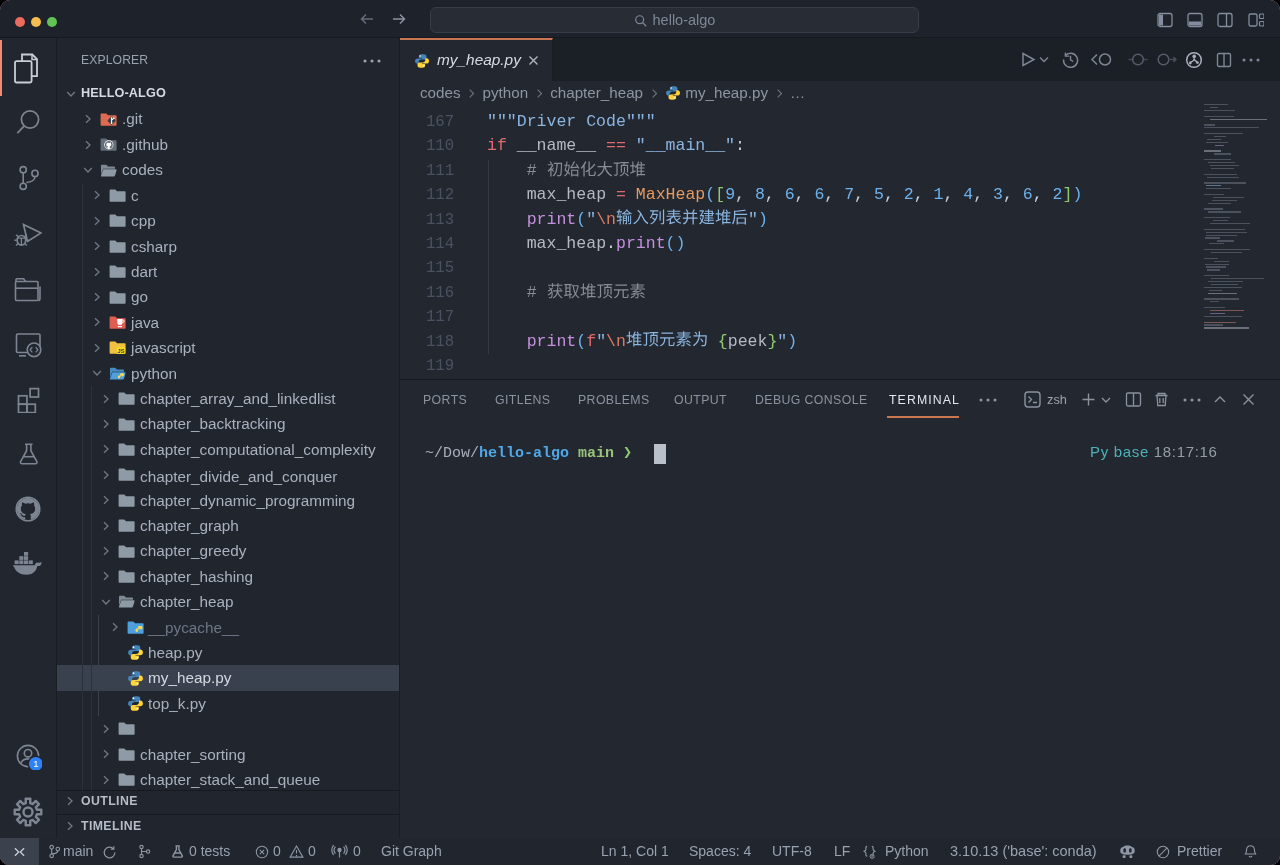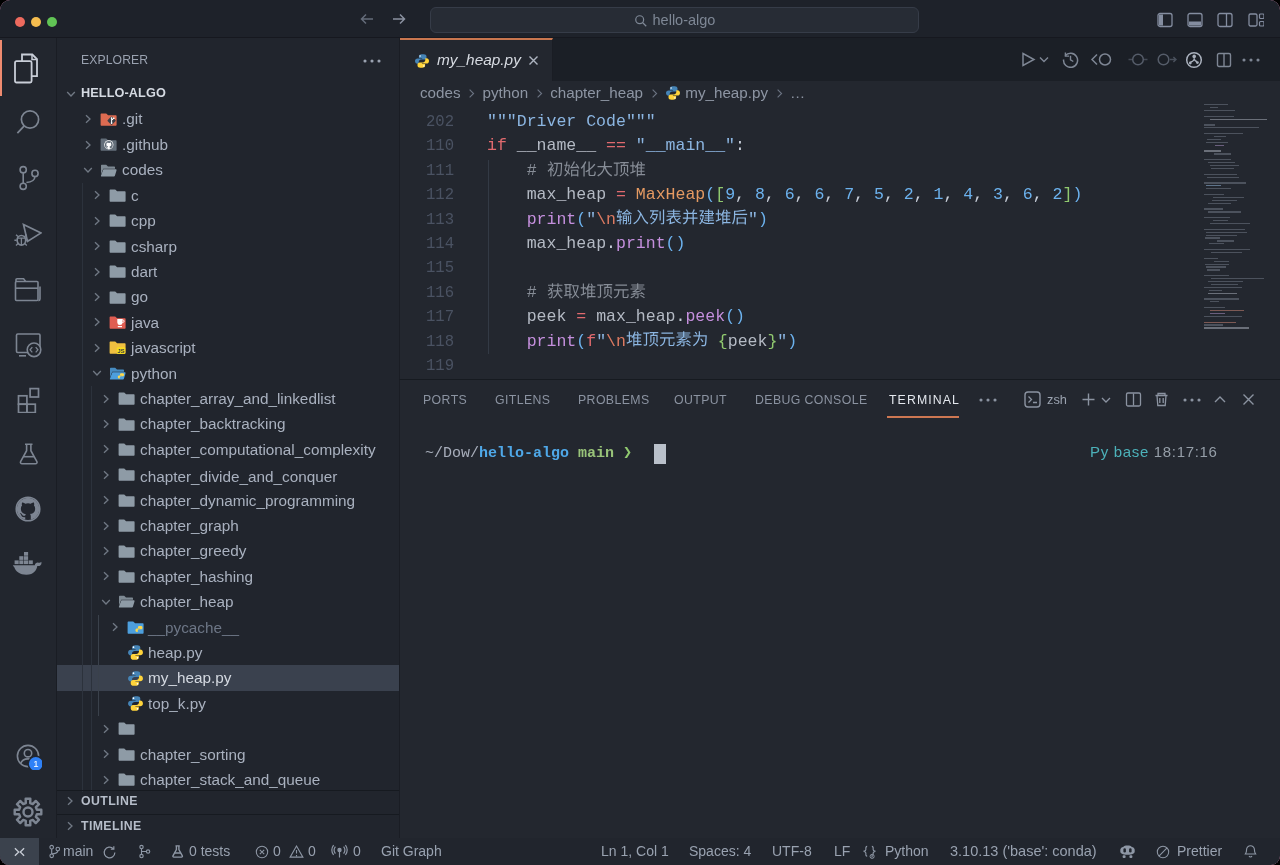--- a/index.html
+++ b/index.html
@@ -511,21 +511,21 @@
               <path fill="#4584b6" d="M7.9 1.2c-1.7 0-3 .74-3 2.2v1.55h3.2v.5H3.6C2 5.45 1 6.55 1 8.1s1 2.75 2.6 2.75h1.1V9.1c0-1.4 1.2-2.5 2.6-2.5h3.1c1.2 0 2.1-1 2.1-2.2V3.4c0-1.43-1.3-2.2-2.7-2.2z"></path>
               <circle fill="#fff" cx="6.1" cy="3" r=".8"></circle>
               <path fill="#ffd43b" d="M8.1 14.8c1.7 0 3-.74 3-2.2v-1.55H7.9v-.5h4.5c1.6 0 2.6-1.1 2.6-2.65S14 5.15 12.4 5.15h-1.1V6.9c0 1.4-1.2 2.5-2.6 2.5H5.6c-1.2 0-2.1 1-2.1 2.2v1c0 1.43 1.3 2.2 2.7 2.2z"></path>
               <circle fill="#fff" cx="9.9" cy="13" r=".8"></circle>
             </svg></span>&nbsp;my_heap.py<svg style="vertical-align:-3px;margin:0 3.5px" width="15" height="15" viewBox="0 0 16 16">
             <path d="m6 3.8 4.2 4.2L6 12.2" stroke="#6b7382" stroke-width="1.2" fill="none"></path>
           </svg><span style="letter-spacing:1px">…</span></span>
       </div>
 <div id="code">
 <div class="abs" style="left:88px;top:52px;width:1px;height:194px;background:#333a45"></div>
-<div class="ln" style="top:2.0px">202</div>
+<div class="ln" style="top:2.0px">167</div>
 <div class="cl" style="top:2.0px"><b style="color:#8cb6e2;font-weight:normal">"""Driver Code"""</b></div>
 <div class="ln" style="top:26.4px">110</div>
 <div class="cl" style="top:26.4px"><b style="color:#e06a6e;font-weight:normal">if</b> <b style="color:#b4bac4;font-weight:normal">__name__</b> <b style="color:#e06a6e;font-weight:normal">==</b> <b style="color:#8cb6e2;font-weight:normal">"__main__"</b>:</div>
 <div class="ln" style="top:50.8px">111</div>
 <div class="cl" style="top:50.8px">    <b style="color:#878d97;font-weight:normal"># </b><svg style="vertical-align:-6.4px" width="99" height="20.5" viewBox="0 0 99 20.5">
             <g transform="translate(0.0,14.1) scale(0.01640,-0.01640)">
               <path fill="#878d97" d="M160 808C192 765 229 706 246 668L306 707C289 743 251 799 218 840ZM415 755V682H579C567 352 526 115 345 -23C362 -36 393 -66 404 -81C593 79 640 324 656 682H848C836 221 822 51 789 14C778 -1 766 -4 748 -4C724 -4 669 -3 608 2C621 -18 630 -50 631 -71C688 -74 744 -75 778 -72C812 -68 834 -58 856 -28C895 23 908 197 922 714C922 724 923 755 923 755ZM54 663V595H305C244 467 136 334 35 259C48 246 68 208 75 188C116 221 158 263 199 311V-79H276V322C315 274 360 215 381 184L427 244C414 259 380 297 346 335C375 361 410 395 443 428L391 470C373 442 339 402 310 372L276 407V409C326 480 370 558 400 636L357 666L343 663Z"></path>
             </g>
             <g transform="translate(16.5,14.1) scale(0.01640,-0.01640)">
               <path fill="#878d97" d="M462 327V-80H531V-36H833V-78H905V327ZM531 31V259H833V31ZM429 407C458 419 501 423 873 452C886 426 897 402 905 381L969 414C938 491 868 608 800 695L740 666C774 622 808 569 838 517L519 497C585 587 651 703 705 819L627 841C577 714 495 580 468 544C443 508 423 484 404 480C413 460 425 423 429 407ZM202 565H316C304 437 281 329 247 241C213 268 178 295 144 319C163 390 184 477 202 565ZM65 292C115 258 168 216 217 174C171 84 112 20 40 -19C56 -33 76 -60 86 -78C162 -31 223 34 271 124C309 87 342 52 364 21L410 82C385 115 347 154 303 193C349 305 377 448 389 630L345 637L333 635H216C229 703 240 770 248 831L178 836C171 774 161 705 148 635H43V565H134C113 462 88 363 65 292Z"></path>
@@ -590,21 +590,20 @@
               <path fill="#878d97" d="M662 496V295C662 191 645 58 398 -21C413 -37 435 -63 444 -80C695 15 736 168 736 294V496ZM707 90C779 39 869 -34 912 -82L963 -25C918 22 827 92 755 139ZM476 628V155H547V557H848V157H921V628H692L730 729H961V796H435V729H648C641 696 631 659 621 628ZM45 769V698H207V51C207 35 202 31 185 30C169 29 115 29 54 31C66 10 78 -24 82 -44C162 -45 211 -42 240 -29C271 -17 282 5 282 51V698H416V769Z"></path>
             </g>
             <g transform="translate(66.0,14.1) scale(0.01640,-0.01640)">
               <path fill="#878d97" d="M147 762V690H857V762ZM59 482V408H314C299 221 262 62 48 -19C65 -33 87 -60 95 -77C328 16 376 193 394 408H583V50C583 -37 607 -62 697 -62C716 -62 822 -62 842 -62C929 -62 949 -15 958 157C937 162 905 176 887 190C884 36 877 9 836 9C812 9 724 9 706 9C667 9 659 15 659 51V408H942V482Z"></path>
             </g>
             <g transform="translate(82.5,14.1) scale(0.01640,-0.01640)">
               <path fill="#878d97" d="M636 86C721 44 828 -21 880 -64L939 -18C882 26 774 87 691 127ZM293 128C233 72 135 20 46 -15C63 -27 91 -53 104 -66C190 -27 293 36 362 101ZM193 294C211 301 240 305 440 316C349 277 270 248 236 237C176 216 131 204 98 201C104 182 114 149 116 135C143 143 182 148 479 165V8C479 -4 475 -7 458 -8C443 -9 389 -9 327 -7C339 -27 351 -55 355 -77C429 -77 479 -76 510 -65C543 -53 552 -33 552 6V169L801 183C828 160 851 137 867 118L926 159C884 206 797 271 728 315L673 279C694 265 717 249 739 233L328 213C466 258 606 316 740 388L688 436C651 415 610 394 569 374L337 362C391 385 444 412 495 444L471 463H950V523H536V588H844V645H536V709H903V767H536V841H461V767H105V709H461V645H160V588H461V523H54V463H406C340 421 267 388 243 378C215 367 193 360 173 358C180 340 190 308 193 294Z"></path>
             </g>
           </svg></div>
 <div class="ln" style="top:197.2px">117</div>
-<div class="cl" style="top:197.2px">    <b style="color:#b4bac4;font-weight:normal">peek</b> <b style="color:#e06a6e;font-weight:normal">=</b> <b style="color:#b4bac4;font-weight:normal">max_heap</b>.<b style="color:#c48fdd;font-weight:normal">peek</b><b style="color:#6cb2ee;font-weight:normal">()</b></div>
 <div class="ln" style="top:221.6px">118</div>
 <div class="cl" style="top:221.6px">    <b style="color:#c48fdd;font-weight:normal">print</b><b style="color:#6cb2ee;font-weight:normal">(</b><b style="color:#e06a6e;font-weight:normal">f</b><b style="color:#8cb6e2;font-weight:normal">"</b><b style="color:#dd7a61;font-weight:normal">\n</b><svg style="vertical-align:-6.4px" width="82" height="20.5" viewBox="0 0 82 20.5">
             <g transform="translate(0.0,14.1) scale(0.01640,-0.01640)">
               <path fill="#8cb6e2" d="M679 396V267H513V396ZM650 806C678 761 706 700 718 659H531C557 711 579 765 597 815L523 835C488 719 416 573 332 481C346 468 367 441 378 425C400 449 422 477 442 506V-81H513V-8H951V62H750V199H913V267H750V396H913V464H750V591H939V659H723L786 687C773 727 743 787 714 832ZM679 464H513V591H679ZM679 199V62H513V199ZM34 156 64 81C154 120 271 173 380 223L364 290L242 239V528H362V599H242V828H170V599H42V528H170V209C118 188 72 170 34 156Z"></path>
             </g>
             <g transform="translate(16.5,14.1) scale(0.01640,-0.01640)">
               <path fill="#8cb6e2" d="M662 496V295C662 191 645 58 398 -21C413 -37 435 -63 444 -80C695 15 736 168 736 294V496ZM707 90C779 39 869 -34 912 -82L963 -25C918 22 827 92 755 139ZM476 628V155H547V557H848V157H921V628H692L730 729H961V796H435V729H648C641 696 631 659 621 628ZM45 769V698H207V51C207 35 202 31 185 30C169 29 115 29 54 31C66 10 78 -24 82 -44C162 -45 211 -42 240 -29C271 -17 282 5 282 51V698H416V769Z"></path>
             </g>
             <g transform="translate(33.0,14.1) scale(0.01640,-0.01640)">
               <path fill="#8cb6e2" d="M147 762V690H857V762ZM59 482V408H314C299 221 262 62 48 -19C65 -33 87 -60 95 -77C328 16 376 193 394 408H583V50C583 -37 607 -62 697 -62C716 -62 822 -62 842 -62C929 -62 949 -15 958 157C937 162 905 176 887 190C884 36 877 9 836 9C812 9 724 9 706 9C667 9 659 15 659 51V408H942V482Z"></path>

